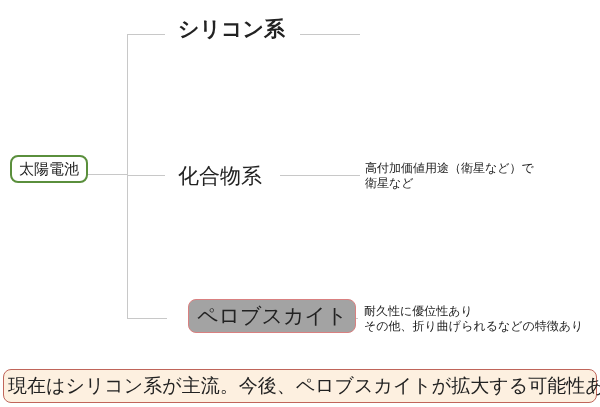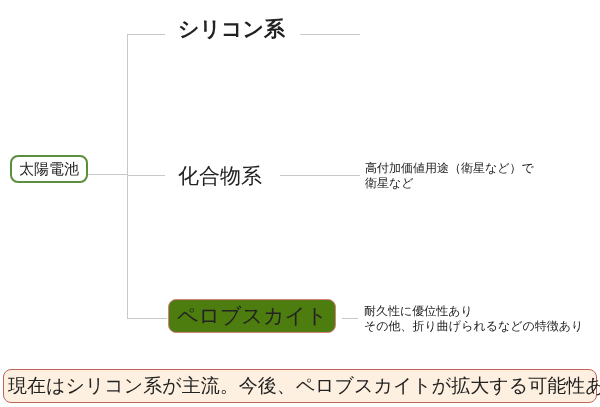--- a/index.html
+++ b/index.html
@@ -5,21 +5,21 @@
   html, body { margin:0; padding:0; background:#ffffff; }
   body { width:600px; height:407px; position:relative; overflow:hidden;
          font-family: "DejaVu Sans", "Liberation Sans", sans-serif; color:#222; }
   .line { position:absolute; background:#c8c8c8; }
   .root { position:absolute; left:10px; top:155px; width:78px; height:28px;
           border:2px solid #5a8f3c; border-radius:8px; box-sizing:border-box;
           display:flex; align-items:center; justify-content:center;
           font-size:15px; color:#222; background:#fff; }
   .branch { position:absolute; font-size:21px; color:#222; white-space:nowrap; }
   .branch.boxed { border:1.5px solid #d98080; border-radius:8px; padding:2px 8px;
-                  background:#4d7c0f; }
+                  background:#a3a3a3;margin-left:20px; }
   .note { position:absolute; font-size:12px; line-height:15px; color:#222; white-space:nowrap; }
   .summary { position:absolute; left:3px; top:369px; width:594px; height:34px;
              box-sizing:border-box; border:1.5px solid #c0655a; border-radius:8px;
              background:#fdf0e0; display:flex; align-items:center; padding-left:4px;
              font-size:19px; color:#222; white-space:nowrap; }
 </style>
 </head>
 <body>
 
 <div class="line" style="left:88px;top:174px;width:40px;height:1px;"></div>

